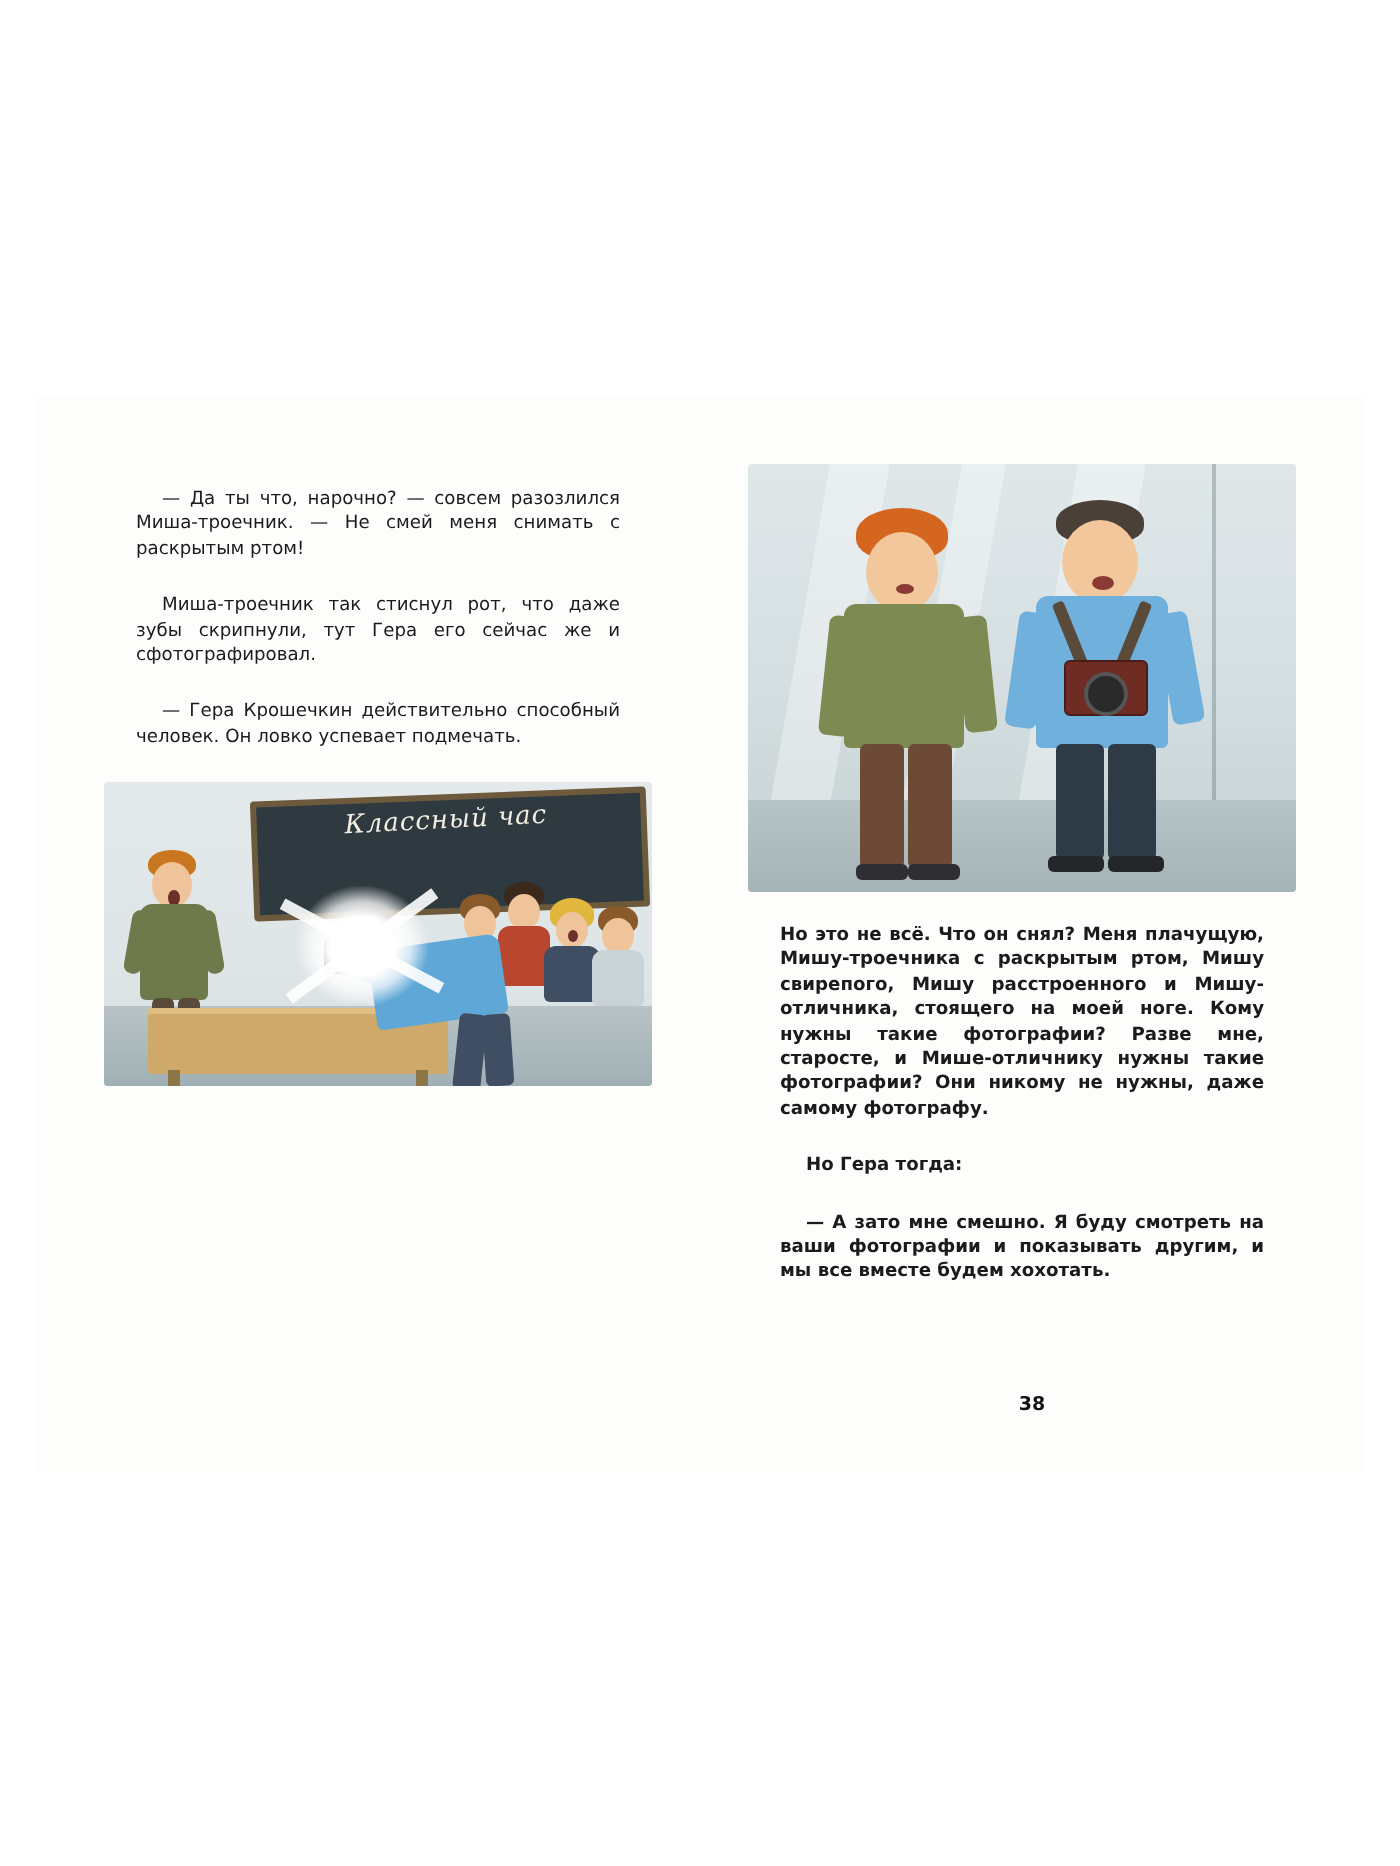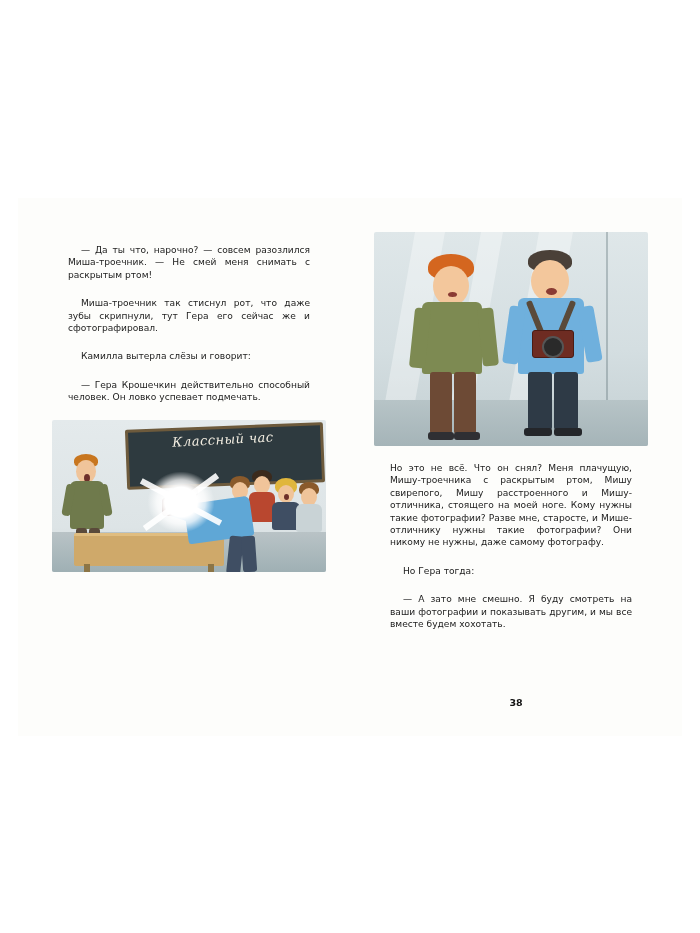--- a/index.html
+++ b/index.html
@@ -213,21 +213,20 @@
 
 <div id="page">
 
   <div id="spread">
 
     <div class="page-col page-left">
 
       <div class="body-text">
         <p>— Да ты что, нарочно? — совсем разозлился Миша-троечник. — Не смей меня снимать с раскрытым ртом!</p>
         <p>Миша-троечник так стиснул рот, что даже зубы скрипнули, тут Гера его сейчас же и сфотографировал.</p>
-        <p>Камилла вытерла слёзы и говорит:</p>
         <p>— Гера Крошечкин действительно способный человек. Он ловко успевает подмечать.</p>
       </div>
 
       <div class="illus" id="illus-left">
         <div class="wall-left"></div>
 
         <div class="blackboard"></div>
         <div class="board-text">Классный час</div>
 
         <div class="floor-left"></div>
@@ -319,21 +318,21 @@
           <div class="strap" style="left:42px; top:50px; width:6px; height:34px; transform:rotate(22deg);"></div>
           <div class="camera-body" style="left:10px; top:80px; width:40px; height:26px;"></div>
           <div class="camera-lens" style="left:20px; top:86px; width:18px; height:18px;"></div>
           <div class="leg" style="left:6px; top:122px; width:24px; height:58px; background:#2e3a46;"></div>
           <div class="leg" style="left:32px; top:122px; width:24px; height:58px; background:#2e3a46;"></div>
           <div class="leg" style="left:2px; top:178px; width:28px; height:8px; background:#24262a; border-radius:3px;"></div>
           <div class="leg" style="left:32px; top:178px; width:28px; height:8px; background:#24262a; border-radius:3px;"></div>
         </div>
       </div>
 
-      <div class="body-text" style="margin-top:14px;">
+      <div class="body-text" style="margin-top:14px;font-weight:bold;">
         <p class="noindent">Но это не всё. Что он снял? Меня плачущую, Мишу-троечника с раскрытым ртом, Мишу свирепого, Мишу расстроенного и Мишу-отличника, стоящего на моей ноге. Кому нужны такие фотографии? Разве мне, старосте, и Мише-отличнику нужны такие фотографии? Они никому не нужны, даже самому фотографу.</p>
         <p>Но Гера тогда:</p>
         <p>— А зато мне смешно. Я буду смотреть на ваши фотографии и показывать другим, и мы все вместе будем хохотать.</p>
       </div>
 
       <div class="page-number">38</div>
     </div>
 
   </div>
 </div>

